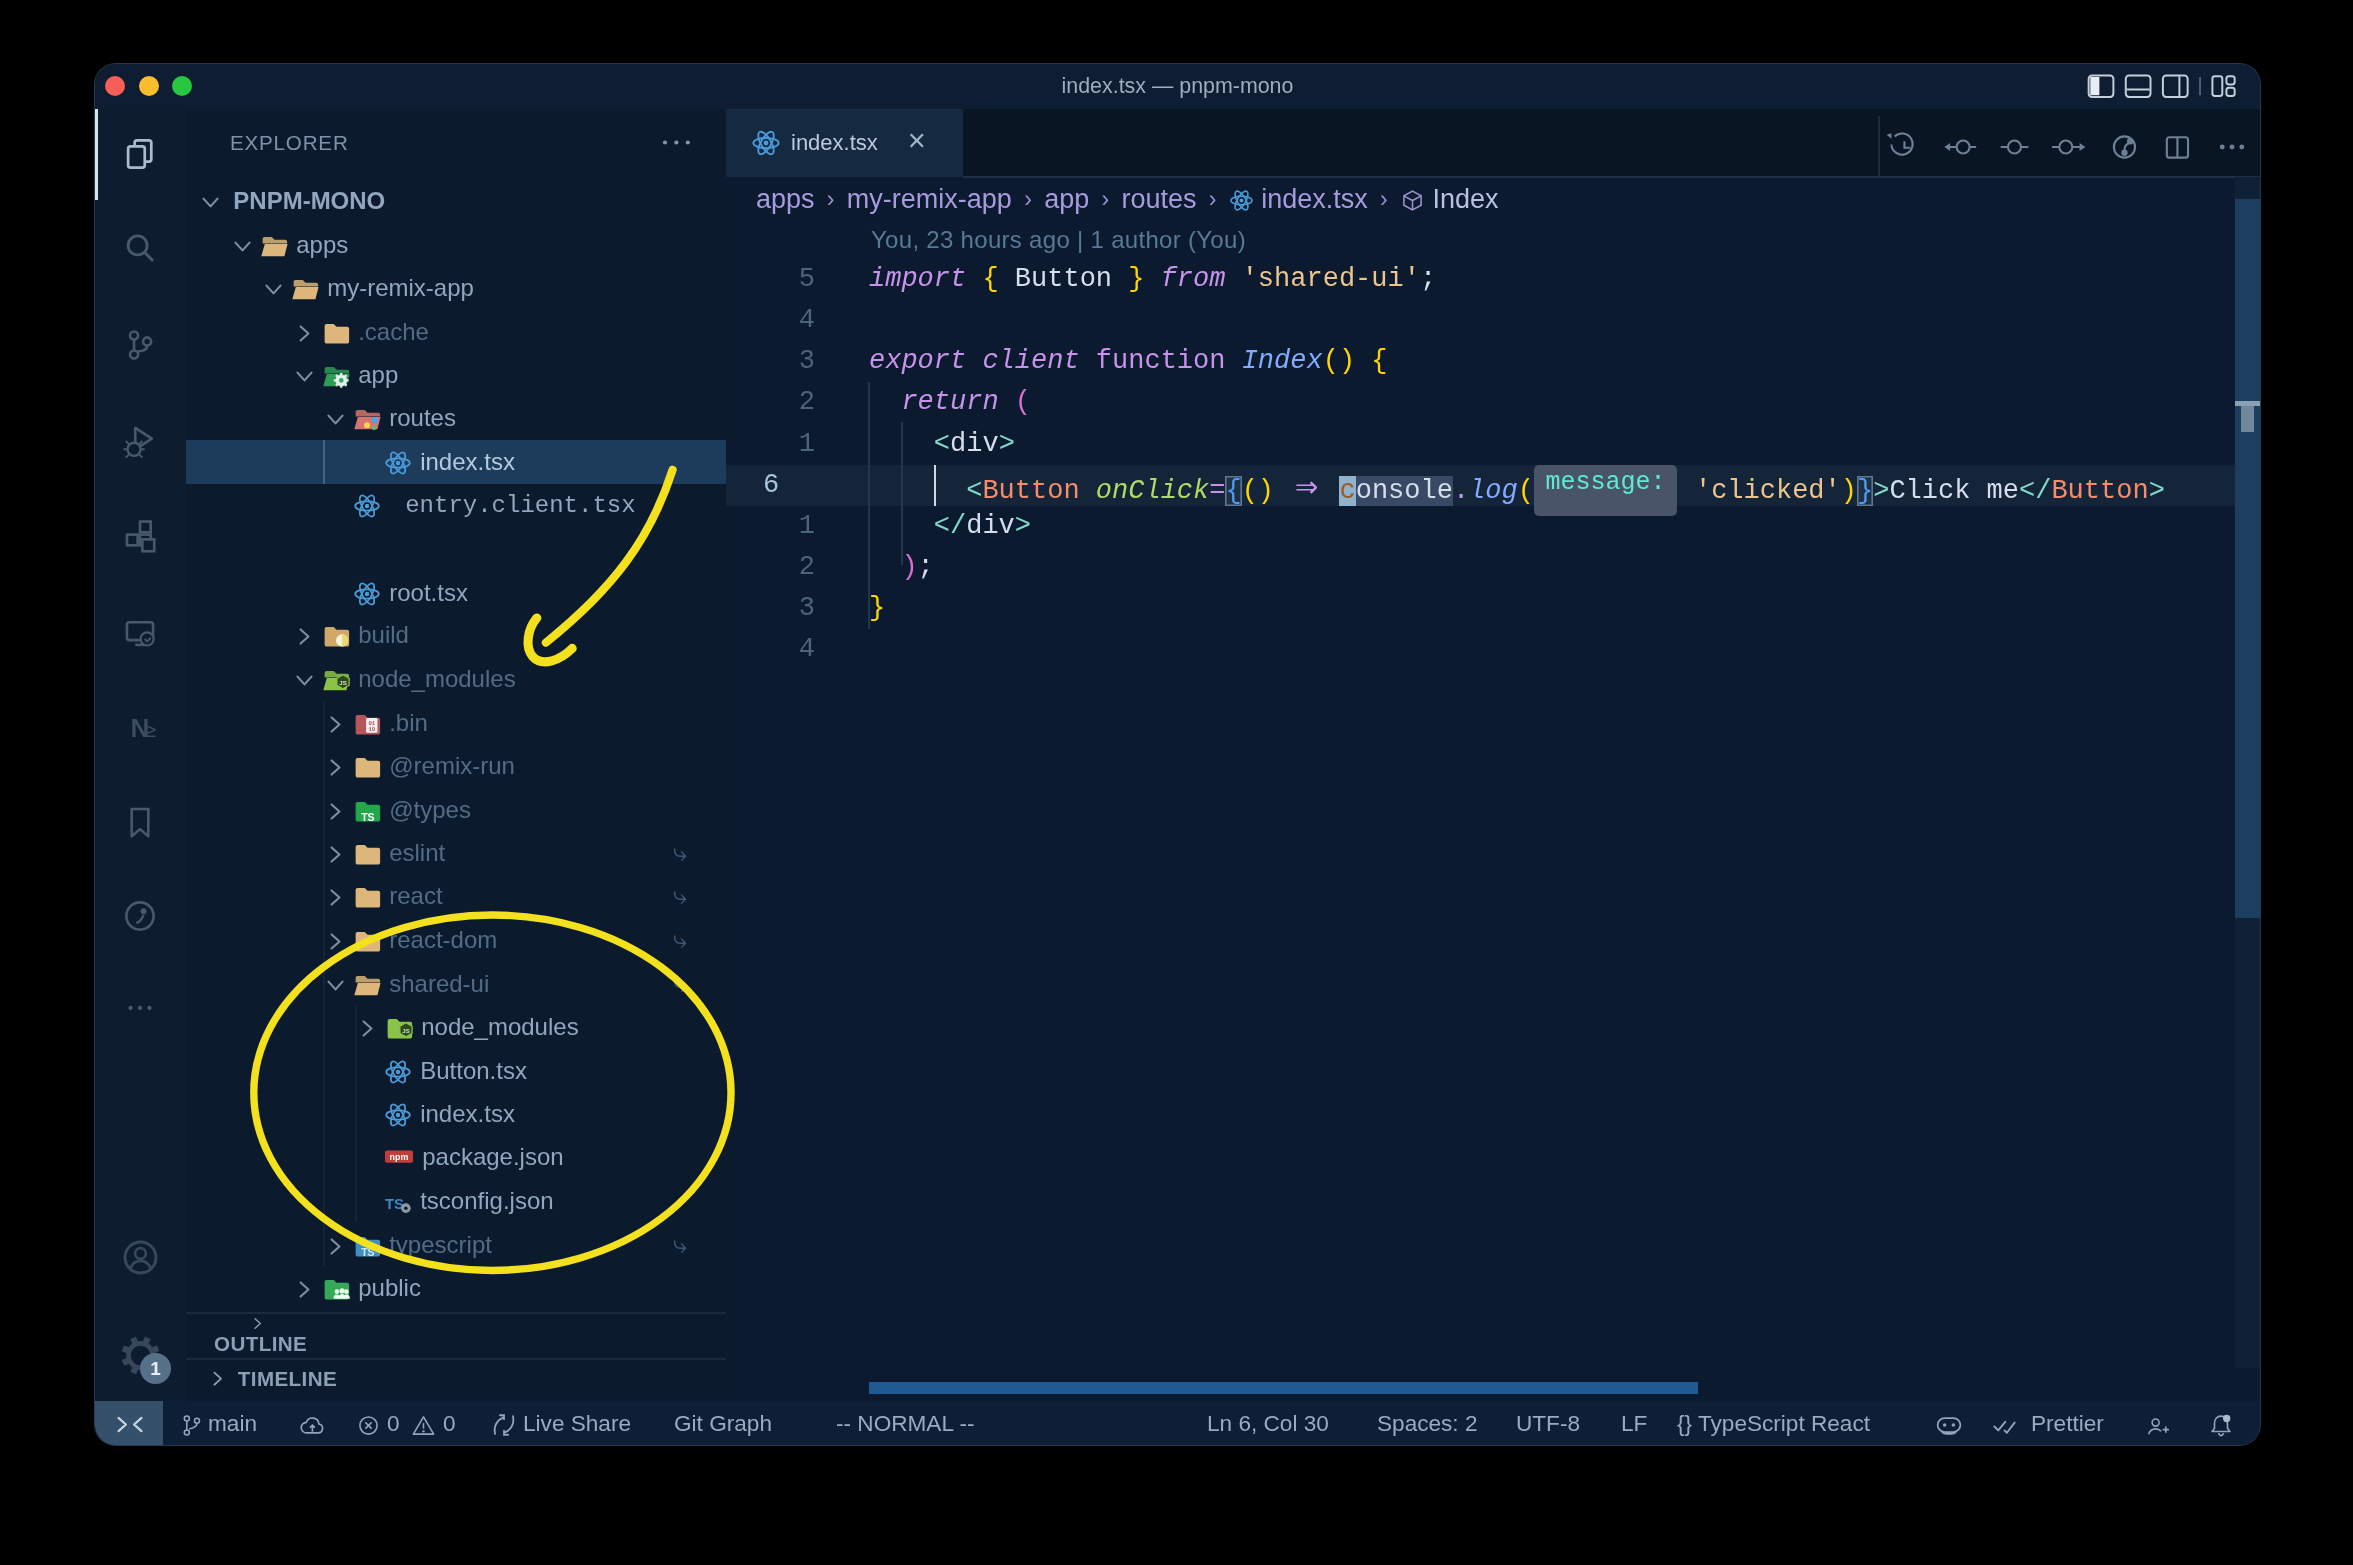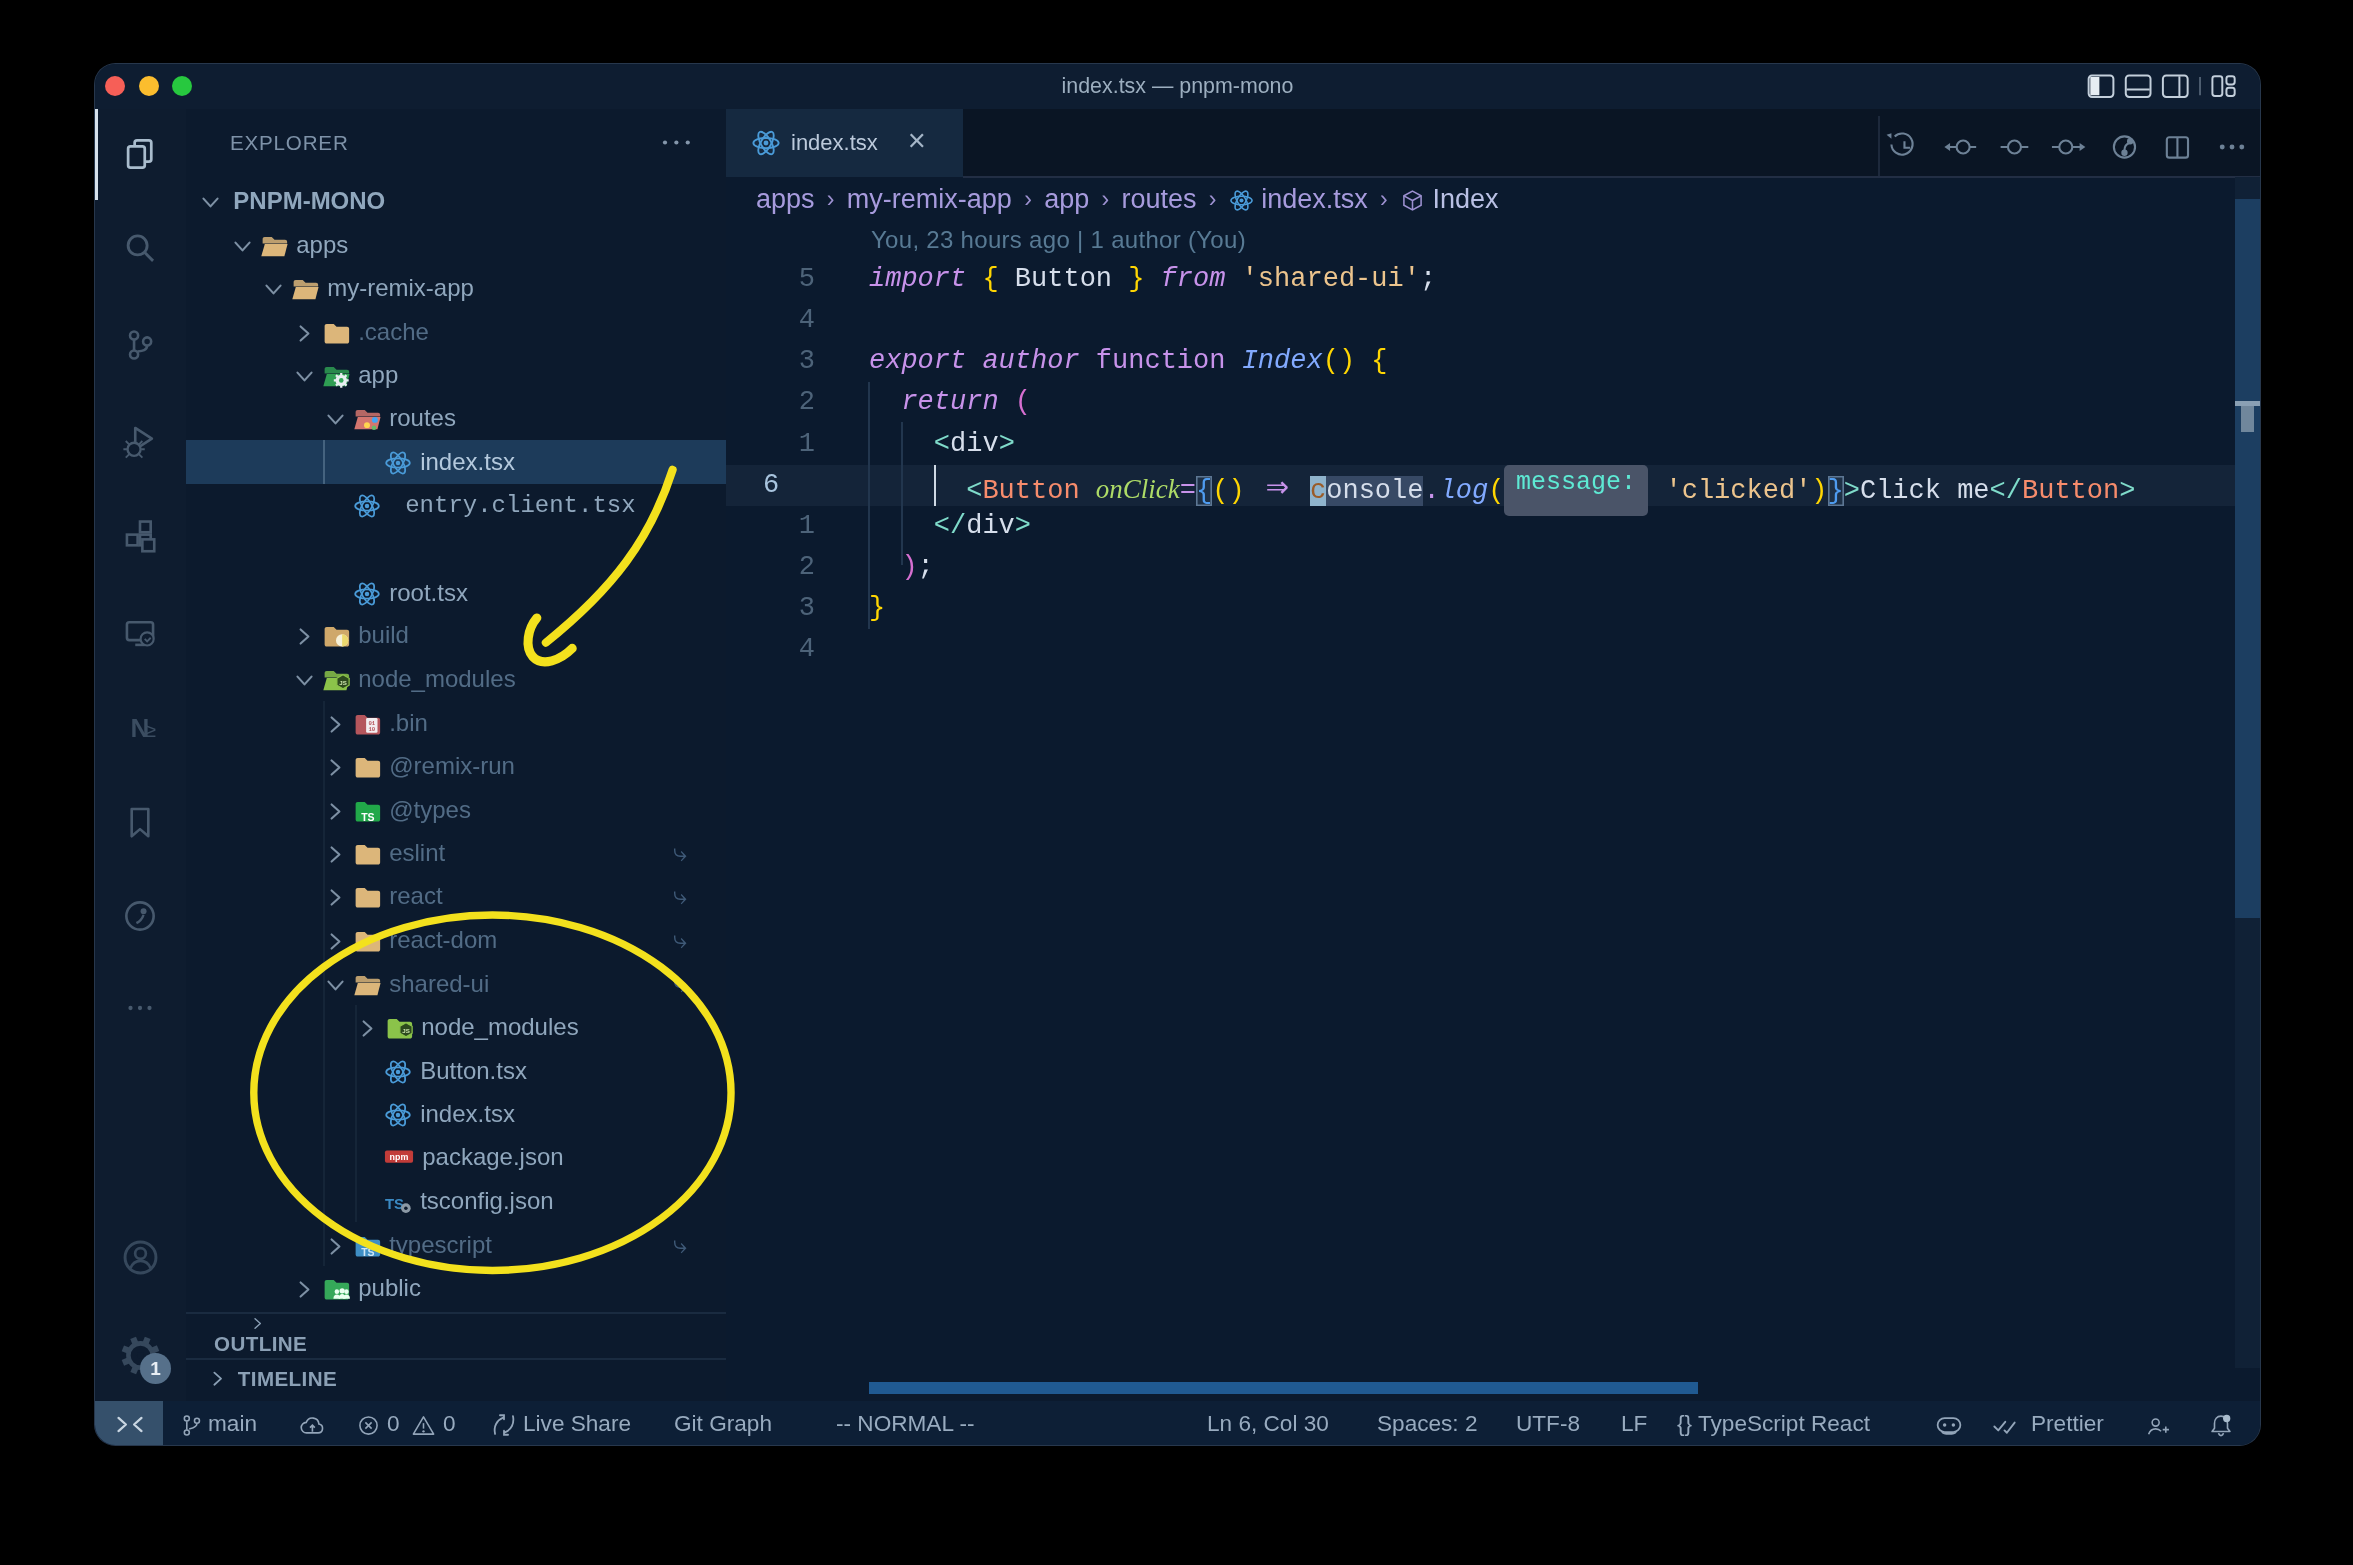--- a/index.html
+++ b/index.html
@@ -30,21 +30,21 @@
   .curnum{position:absolute;left:37px;height:41px;line-height:41px;color:#a8c4de;}
   .codelens{position:absolute;left:145px;top:4.1px;height:28px;line-height:28px;color:#587a94;font-size:24px;letter-spacing:0.3px;font-family:"Liberation Sans",sans-serif;}
   .k{color:#c792ea;font-style:italic;}
   .kf{color:#c792ea;}
   .b1{color:#ffd602;}
   .b2{color:#d66fd0;}
   .b3{color:#4f9cf0;}
   .s{color:#ecc48d;}
   .t{color:#7fdbca;}
   .cmp{color:#f78c6c;}
-  .at{color:#addb67;font-style:italic;font-family:Liberation Serif, serif;}
+  .at{color:#addb67;font-style:italic;}
   .fn{color:#82aaff;font-style:italic;}
   .curline{position:absolute;left:0;width:1509px;height:41px;background:rgba(146,176,212,0.070);}
   .iguide{position:absolute;width:1.6px;background:#22364e;}
   .cursor{background:#8fb3cc;color:#9a5b28;}
   .wordhl{background:rgba(140,160,205,0.30);}
   .match{box-shadow:inset 0 0 0 1.6px rgba(128,158,190,0.65);background:rgba(128,158,190,0.10);}
   .inlay{display:inline-block;background:#4a5468;color:#5eead4;font-size:25px;border-radius:5px;padding:0 11.5px;height:51px;line-height:35px;vertical-align:middle;margin:0 18px 0 0;}
   .vtrack{position:absolute;left:1509px;top:68px;width:27px;height:1191px;background:#102136;}
   .vslider{position:absolute;left:1509px;top:90px;width:27px;height:719px;background:#1c3e61;}
   .hslider{position:absolute;left:143px;top:1273px;width:829px;height:12.3px;background:#205a92;}
@@ -508,21 +508,21 @@
 <div class="codearea">
 <div class="curline" style="top:243px;"></div>
 <div class="iguide" style="left:142px;top:160px;height:247px;"></div>
 <div class="iguide" style="left:175px;top:200px;height:143px;"></div>
 <div class="iguide" style="left:208px;top:243px;height:41px;background:#cfd9e4;"></div>
 <div class="codelens">You, 23 hours ago | 1 author (You)</div>
 <div class="num" style="top:37px;">5</div>
 <div class="cline" style="top:37px;"><span class="k">import</span> <span class="b1">{</span> Button <span class="b1">}</span> <span class="k">from</span> <span class="s">'shared-ui'</span>;</div>
 <div class="num" style="top:78px;">4</div>
 <div class="num" style="top:119px;">3</div>
-<div class="cline" style="top:119px;"><span class="k">export</span> <span class="k">author</span> <span class="kf">function</span> <span class="fn">Index</span><span class="b1">()</span> <span class="b1">{</span></div>
+<div class="cline" style="top:119px;"><span class="k">export</span> <span class="k">client</span> <span class="kf">function</span> <span class="fn">Index</span><span class="b1">()</span> <span class="b1">{</span></div>
 <div class="num" style="top:160px;">2</div>
 <div class="cline" style="top:160px;">  <span class="k">return</span> <span class="b2">(</span></div>
 <div class="num" style="top:202px;">1</div>
 <div class="cline" style="top:202px;">    <span class="t">&lt;</span>div<span class="t">&gt;</span></div>
 <div class="num" style="top:284px;">1</div>
 <div class="cline" style="top:284px;">    <span class="t">&lt;/</span>div<span class="t">&gt;</span></div>
 <div class="num" style="top:325px;">2</div>
 <div class="cline" style="top:325px;">  <span class="b2">)</span>;</div>
 <div class="num" style="top:366px;">3</div>
 <div class="cline" style="top:366px;"><span class="b1">}</span></div>

